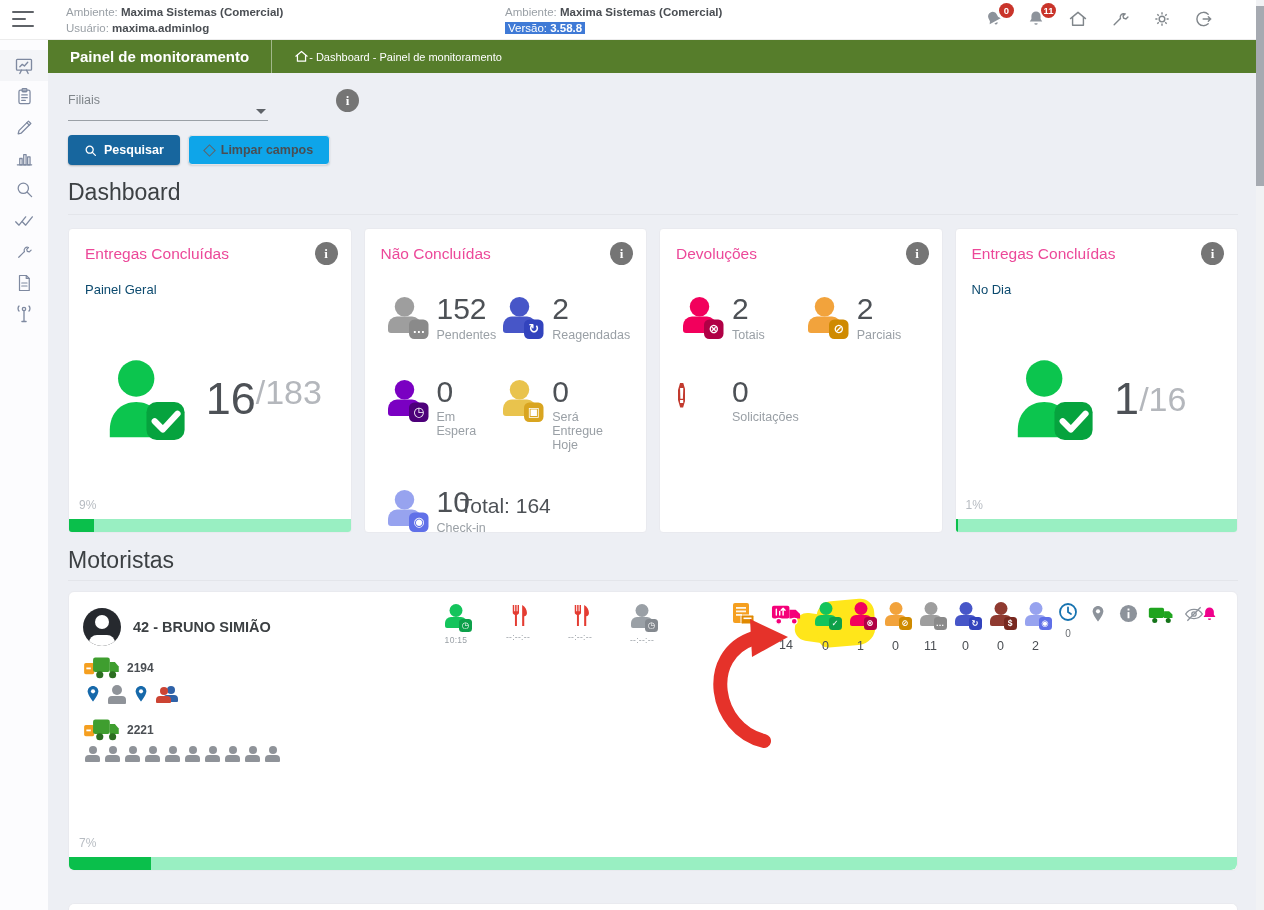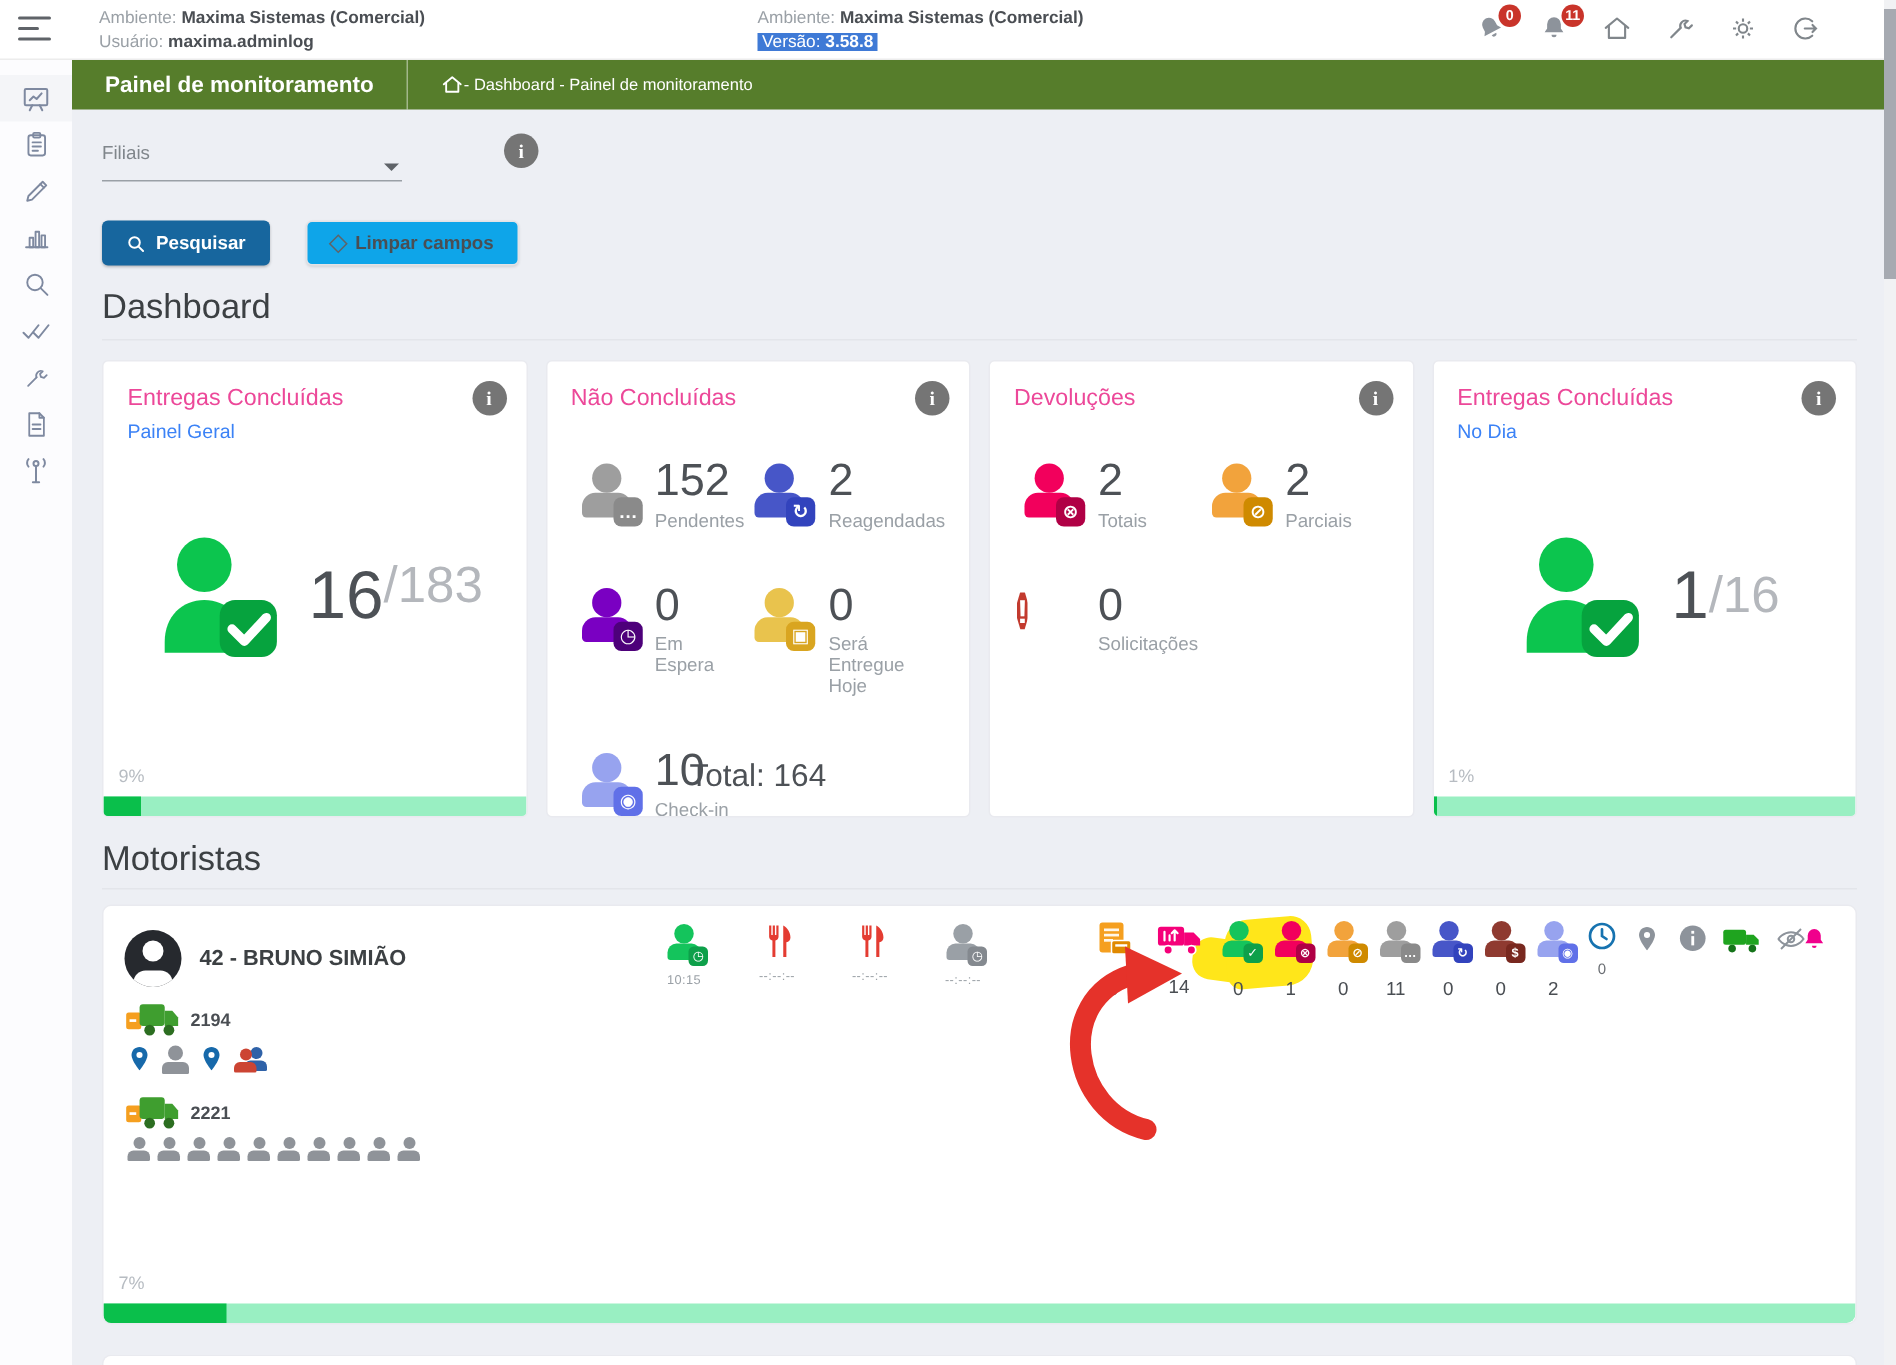--- a/index.html
+++ b/index.html
@@ -39,39 +39,39 @@
   .sidebar{padding-top:10px}
   .sbitem svg{stroke:#7e89a0;fill:none;stroke-width:1.6;stroke-linecap:round;stroke-linejoin:round}
 
   
   .scrollbar{position:absolute;right:0;top:0;width:8px;height:910px;background:#f1f2f4;z-index:40}
   .scrollthumb{position:absolute;top:6px;left:0;width:8px;height:180px;background:#a6aab1}
 
   
   .content{position:absolute;left:48px;top:73px;width:1208px;height:837px;padding:22px 18px 0 20px}
 
-  .filiais{position:relative;width:200px;height:26px;border-bottom:1px solid #9aa0a6;color:#80868b;font-size:12.5px;display:flex;padding-bottom:3px;cursor:pointer}
+  .filiais{position:relative;width:200px;height:26px;border-bottom:1px solid #9aa0a6;color:#80868b;font-size:12.5px;display:flex;align-items:flex-end;padding-bottom:13px;cursor:pointer}
   .filiais .caret{position:absolute;right:2px;bottom:6px;width:0;height:0;border-left:5px solid transparent;border-right:5px solid transparent;border-top:5px solid #5f6368}
   .info-big{position:absolute;left:268px;top:-6px;width:23px;height:23px;border-radius:50%;background:#757575;color:#fff;text-align:center;font-size:13px;font-weight:bold;line-height:23px;font-family:"Liberation Serif",serif;cursor:pointer}
   .filterrow{position:relative}
 
-  .btnrow{margin-top:26px;display:flex;gap:24px}
+  .btnrow{margin-top:14px;display:flex;gap:8px}
   .btn{height:30px;border:none;border-radius:4px;font-size:12.5px;font-weight:bold;display:flex;align-items:center;gap:7px;padding:0 16px;cursor:pointer;font-family:inherit}
   .btn-primary{background:#17669e;color:#fff;box-shadow:0 1px 2px rgba(0,0,0,.25)}
   .btn-light{background:#0ea5e9;color:#4a4e53;border:1px solid #e3e3e6;box-shadow:0 1px 2px rgba(0,0,0,.12)}
   .diamond{display:inline-block;width:9px;height:9px;border:1.5px solid #5f6368;transform:rotate(45deg)}
 
   h1.section{font-size:23px;font-weight:normal;color:#3c4043;margin-top:14px}
   .rule{height:1px;background:#e3e5ea;margin-top:8px}
 
   
   .cards{display:grid;grid-template-columns:repeat(4,1fr);gap:12px;margin-top:13px}
   .card{position:relative;background:#fff;border:1px solid #e9eaef;border-radius:4px;height:305px;padding:16px;overflow:hidden}
   .card .ctitle{font-size:15.5px;color:#ec4899}
-  .card .csub{font-size:13px;color:#3b82f6;margin-top:5px}
+  .card .csub{font-size:13px;color:#0c4a6e;margin-top:19px}
   .info-ico{position:absolute;top:13px;right:13px;width:23px;height:23px;border-radius:50%;background:#757575;color:#fff;text-align:center;font-size:13px;font-weight:bold;line-height:23px;font-family:"Liberation Serif",serif;cursor:pointer}
   .bigrow{display:flex;align-items:center;justify-content:center;gap:14px;margin-top:58px}
   .bigval{font-size:45px;color:#4d5156}
   .bigtot{font-size:34px;color:#b4b7bc}
   .pct{position:absolute;left:10px;bottom:20px;font-size:12px;color:#b7bcc2}
   .pbar{position:absolute;left:0;right:0;bottom:0;height:13px;background:#99efc2}
   .pfill{height:100%;background:#0abf4b}
 
   .ncgrid{display:grid;grid-template-columns:1fr 1fr;row-gap:34px;margin-top:30px}
   .ncitem{display:flex;gap:14px;align-items:flex-start}

